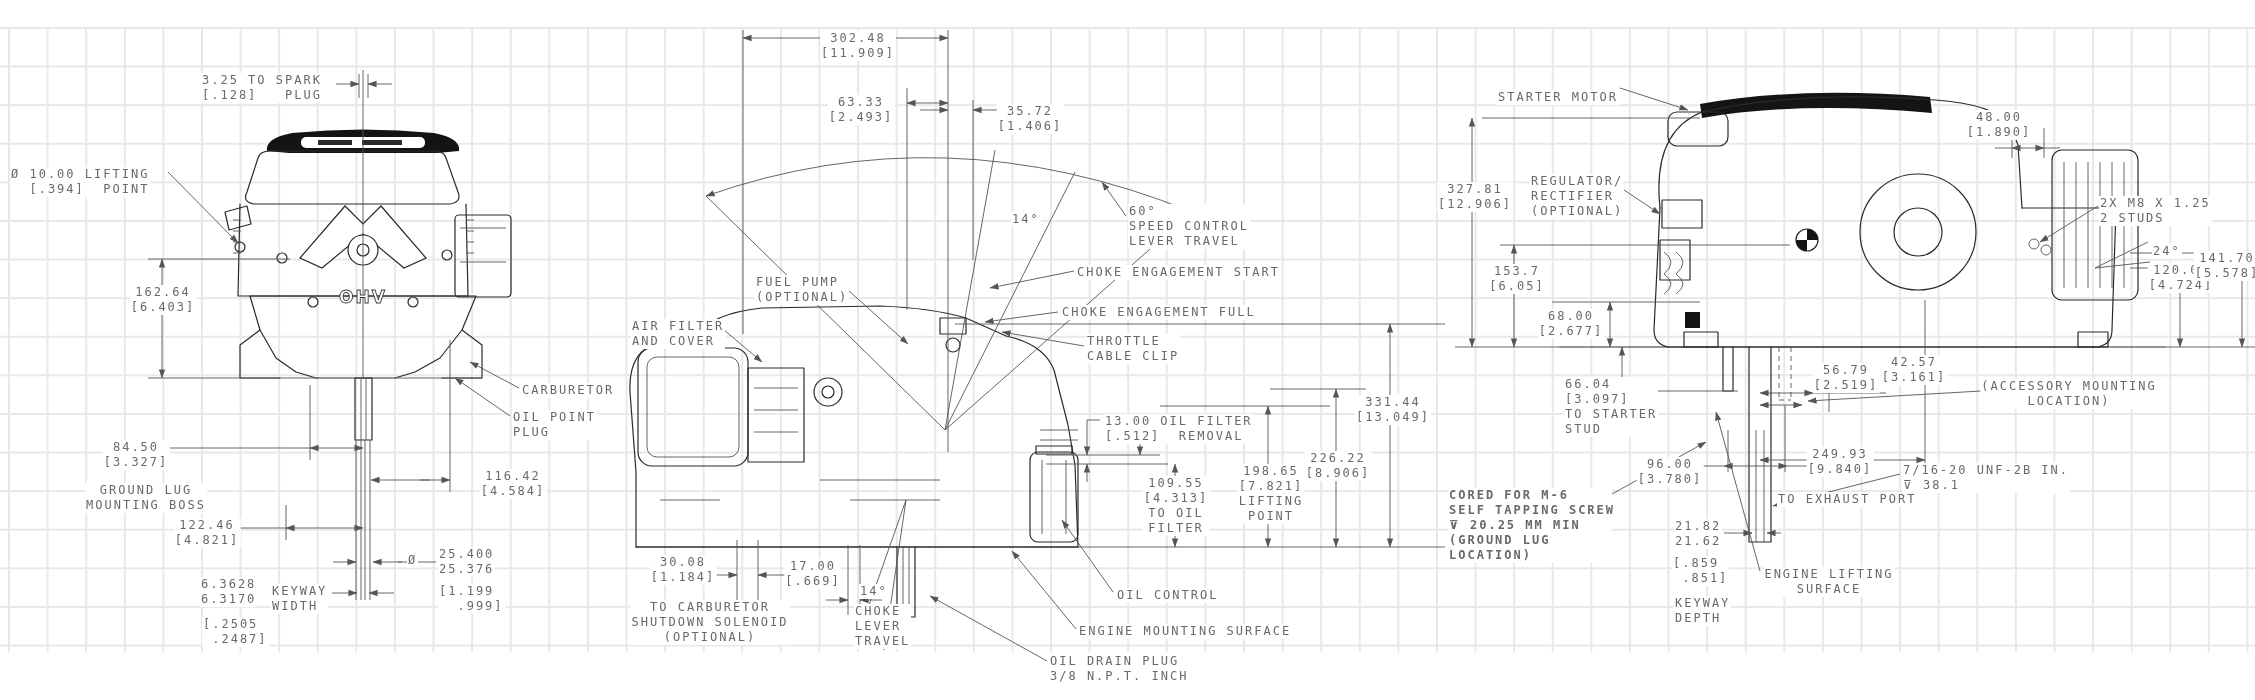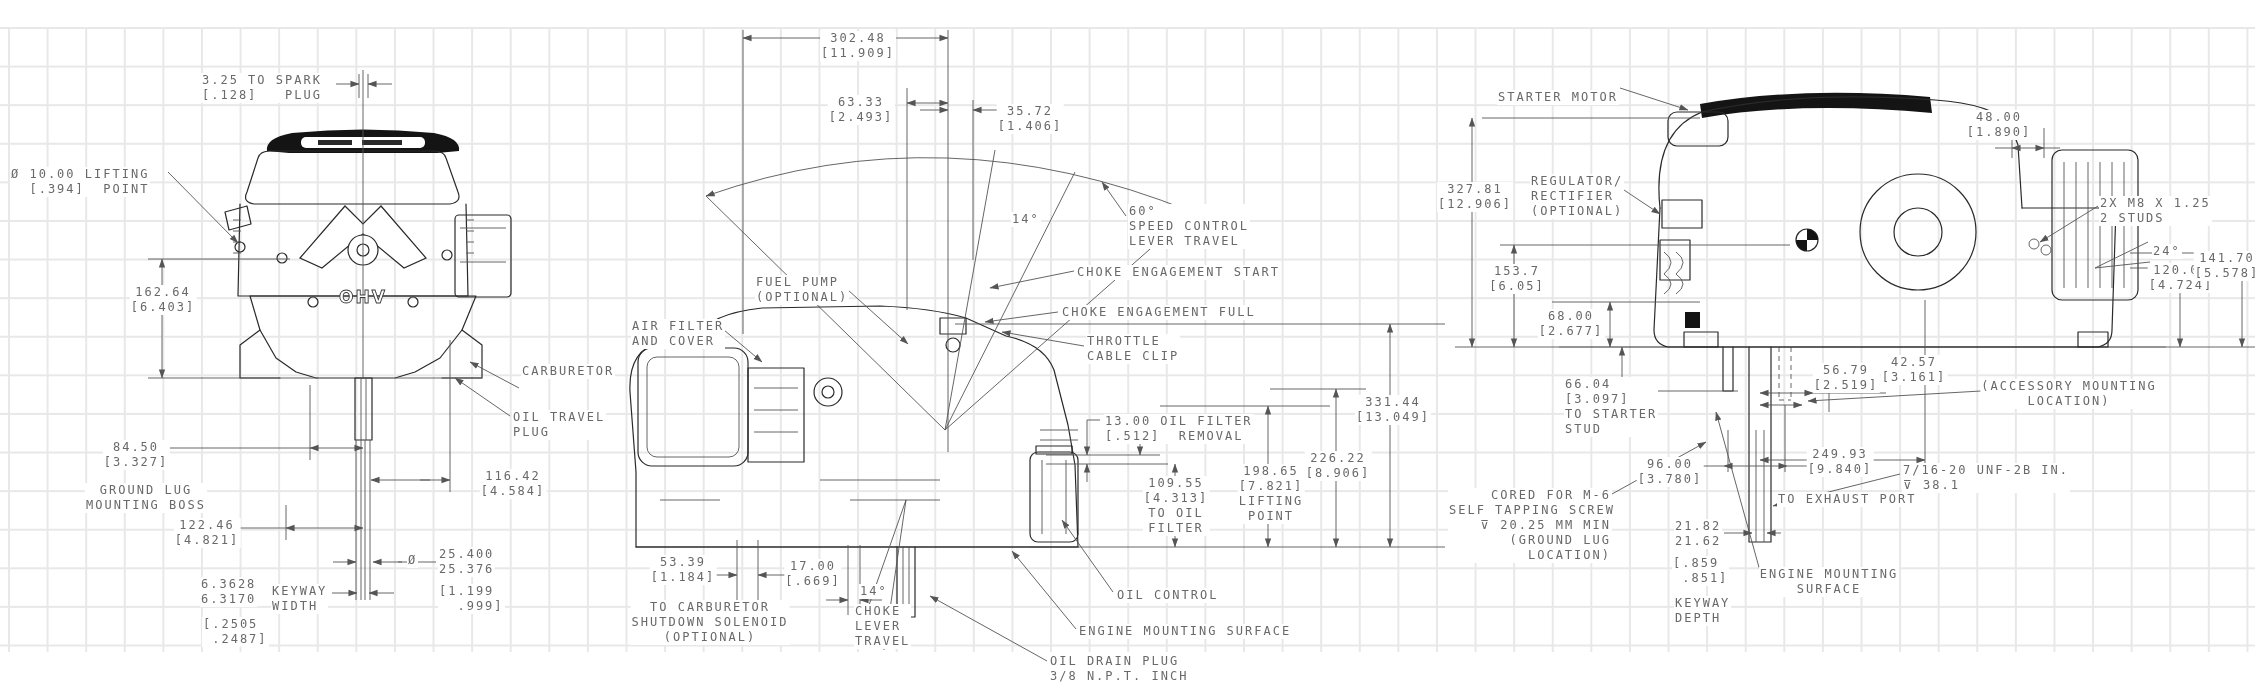--- a/index.html
+++ b/index.html
@@ -9,21 +9,21 @@
   .canvas{position:relative;width:2255px;height:700px;overflow:hidden;background:var(--background);
           font-family:"DejaVu Sans Mono","DejaVu Sans",monospace;}
   .grid{position:absolute;left:0;top:27px;width:2255px;height:625px;
     background-image:linear-gradient(to right,var(--grid) 1.5px,transparent 1.5px),
                      linear-gradient(to bottom,var(--grid) 1.5px,transparent 1.5px);
     background-size:38.6px 38.6px;background-position:8px 0;}
   svg.draw{position:absolute;left:0;top:0;}
   .lbl{position:absolute;font-size:12px;line-height:15px;letter-spacing:2px;color:var(--text);
        white-space:pre;background:var(--background);padding:0 1px;z-index:5;}
   .c{text-align:center;transform:translateX(-50%);}
-  .r{text-align:right;}
+  .r{text-align:left;font-weight:bold;}
   .a{stroke:var(--art);fill:none;stroke-width:1.2;stroke-linejoin:round;stroke-linecap:round;}
   .af{fill:var(--cap);stroke:none;}
   .aw{fill:#fff;stroke:var(--art);stroke-width:1.2;}
   .d{stroke:var(--dim);fill:none;stroke-width:0.9;}
   .dd{stroke:var(--dim);fill:none;stroke-width:0.9;stroke-dasharray:5 4;}
   .ohvtext{font:bold 17px "DejaVu Sans",sans-serif;fill:#ffffff;stroke:#3a3a3a;stroke-width:0.9;letter-spacing:2px;}
 </style>
 </head>
 <body>
 
@@ -221,22 +221,22 @@
 WIDTH</div>
   <div class="lbl" style="left:202px;top:617px">[.2505
  .2487]</div>
   <div class="lbl" style="left:407px;top:553px">Ø</div>
   <div class="lbl" style="left:438px;top:547px">25.400
 25.376</div>
   <div class="lbl" style="left:438px;top:584px">[1.199
   .999]</div>
   <div class="lbl c" style="left:513px;top:469px">116.42
 [4.584]</div>
-  <div class="lbl" style="left:521px;top:364px">CARBURETOR</div>
-  <div class="lbl" style="left:512px;top:410px">OIL TRAVEL
+  <div class="lbl" style="left:521px;top:383px">CARBURETOR</div>
+  <div class="lbl" style="left:512px;top:410px">OIL POINT
 PLUG</div>
 
   <div class="lbl c" style="left:858px;top:31px">302.48
 [11.909]</div>
   <div class="lbl c" style="left:861px;top:95px">63.33
 [2.493]</div>
   <div class="lbl c" style="left:1030px;top:104px">35.72
 [1.406]</div>
   <div class="lbl" style="left:1011px;top:212px">14°</div>
   <div class="lbl" style="left:1128px;top:204px">60°
@@ -261,21 +261,21 @@
 LIFTING
 POINT</div>
   <div class="lbl c" style="left:1338px;top:451px">226.22
 [8.906]</div>
   <div class="lbl c" style="left:1393px;top:395px">331.44
 [13.049]</div>
   <div class="lbl" style="left:1116px;top:588px">OIL CONTROL</div>
   <div class="lbl" style="left:1078px;top:624px">ENGINE MOUNTING SURFACE</div>
   <div class="lbl" style="left:1049px;top:654px">OIL DRAIN PLUG
 3/8 N.P.T. INCH</div>
-  <div class="lbl c" style="left:683px;top:555px">53.39
+  <div class="lbl c" style="left:683px;top:555px">30.08
 [1.184]</div>
   <div class="lbl c" style="left:710px;top:600px">TO CARBURETOR
 SHUTDOWN SOLENOID
 (OPTIONAL)</div>
   <div class="lbl c" style="left:813px;top:559px">17.00
 [.669]</div>
   <div class="lbl" style="left:859px;top:584px">14°</div>
   <div class="lbl" style="left:854px;top:604px">CHOKE
 LEVER
 TRAVEL</div>
@@ -320,15 +320,15 @@
 21.62</div>
   <div class="lbl" style="left:1672px;top:556px">[.859
  .851]</div>
   <div class="lbl" style="left:1674px;top:596px">KEYWAY
 DEPTH</div>
   <div class="lbl c" style="left:1840px;top:447px">249.93
 [9.840]</div>
   <div class="lbl" style="left:1777px;top:492px">TO EXHAUST PORT</div>
   <div class="lbl" style="left:1902px;top:463px">7/16-20 UNF-2B IN.
 ⊽ 38.1</div>
-  <div class="lbl c" style="left:1829px;top:567px">ENGINE MOUNTING
+  <div class="lbl c" style="left:1829px;top:567px">ENGINE LIFTING
 SURFACE</div>
 </div>
 
 </body></html>

